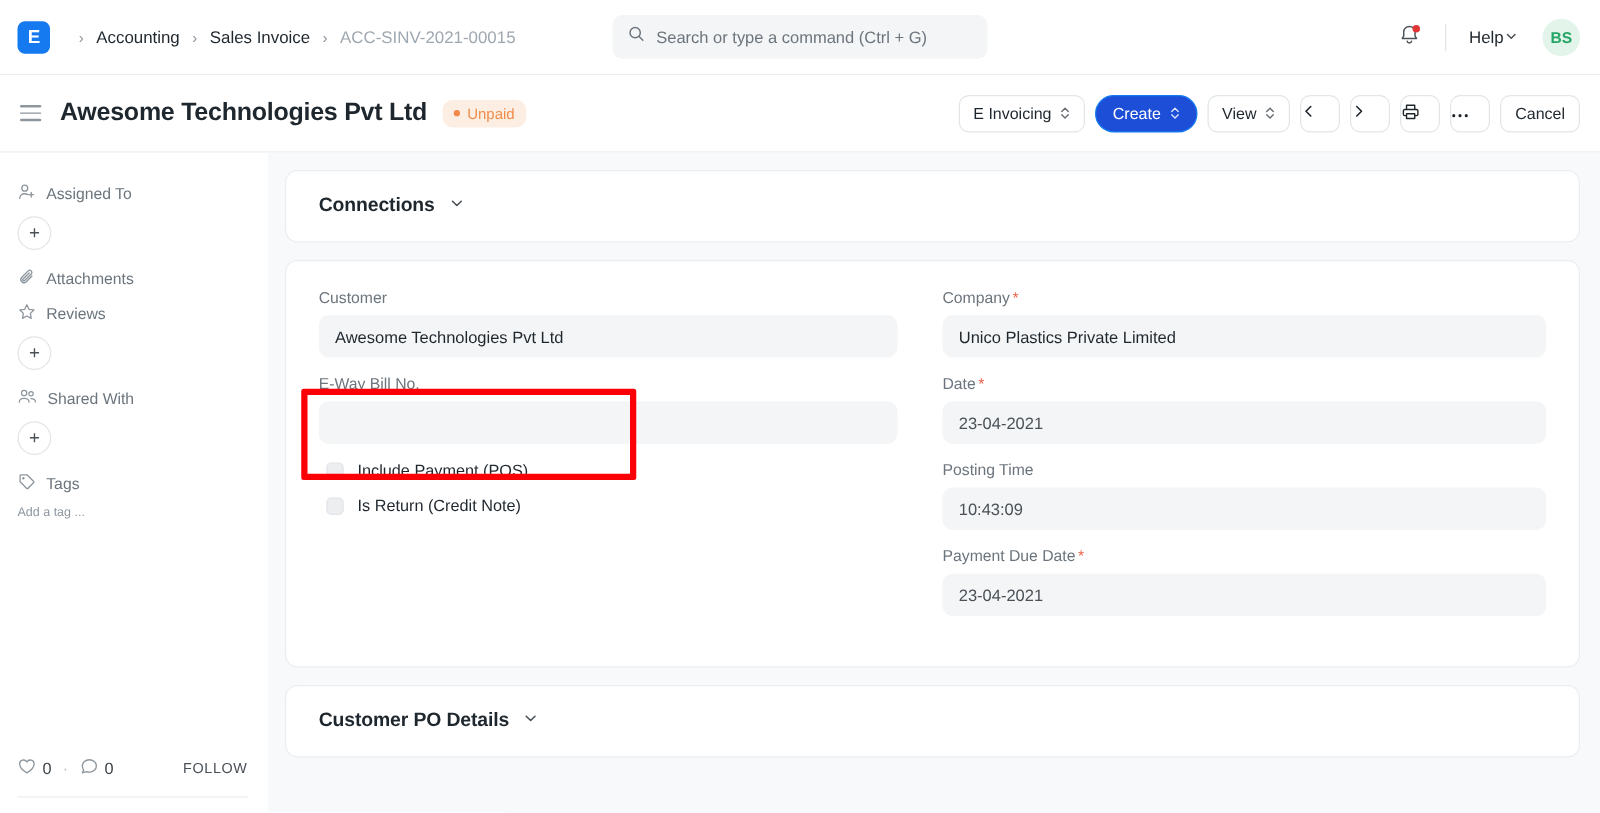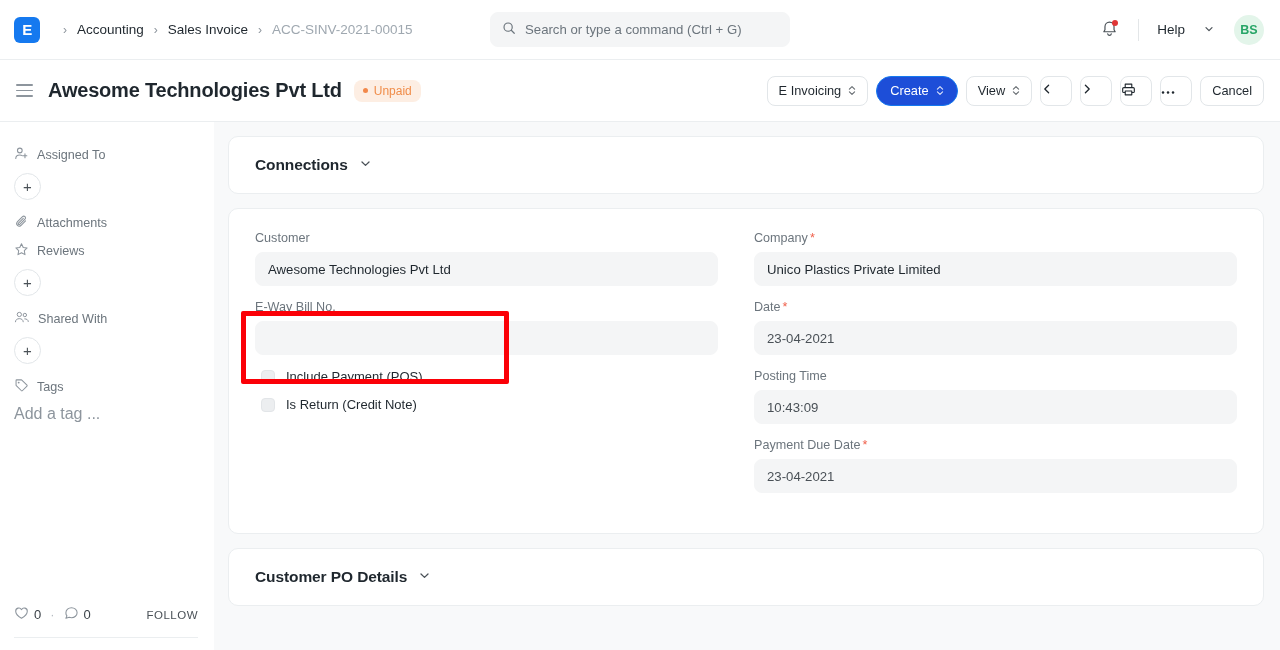--- a/index.html
+++ b/index.html
@@ -60,21 +60,21 @@
   }
   .bell-dot {
     position: absolute; top: 7px; right: 8px;
     width: 6px; height: 6px; border-radius: 50%;
     background: #e03636;
   }
   .nav-div {
     width: 1px; height: 22px; background: #e3e6e8; margin: 0 12px;
   }
   .help-btn {
-    display: flex; align-items: center; gap: 19px;
+    display: flex; align-items: center; gap: 1px;
     font-size: 13.5px; color: #1f272e;
     padding: 4px 6px; border-radius: 6px;
   }
   .avatar {
     width: 30px; height: 30px; border-radius: 50%;
     background: #e3f5ea; color: #27a567;
     display: flex; align-items: center; justify-content: center;
     font-size: 12.5px; font-weight: 600; margin-left: 14px;
   }
 
@@ -139,21 +139,21 @@
     border: 1px solid #e2e6e9; background: #fff;
     display: flex; align-items: center; justify-content: center;
     color: #4a5157; font-size: 15px; line-height: 1; margin-bottom: 14px;
   }
   .attach-btn {
     width: 170px; height: 32px; border: 1px solid #e2e6e9; border-radius: 8px;
     background: #fff; display: flex; align-items: center;
     justify-content: space-between; padding: 0 11px;
     font-size: 13px; color: #1f272e; margin-bottom: 14px;
   }
-  .tag-line { font-size: 16px; color: #8d959d; margin-top: 2px; }
+  .tag-line { font-size: 10px; color: #8d959d; margin-top: 2px; }
 
   .side-foot {
     position: absolute; left: 14px; right: 16px; bottom: 12px;
   }
   .foot-row {
     display: flex; align-items: center; font-size: 13px; color: #4a5157;
     padding-bottom: 14px;
   }
   .foot-row .cnt { margin-left: 5px; color: #3b4248; }
   .foot-sep { margin: 0 9px; color: #b6bcc2; }

